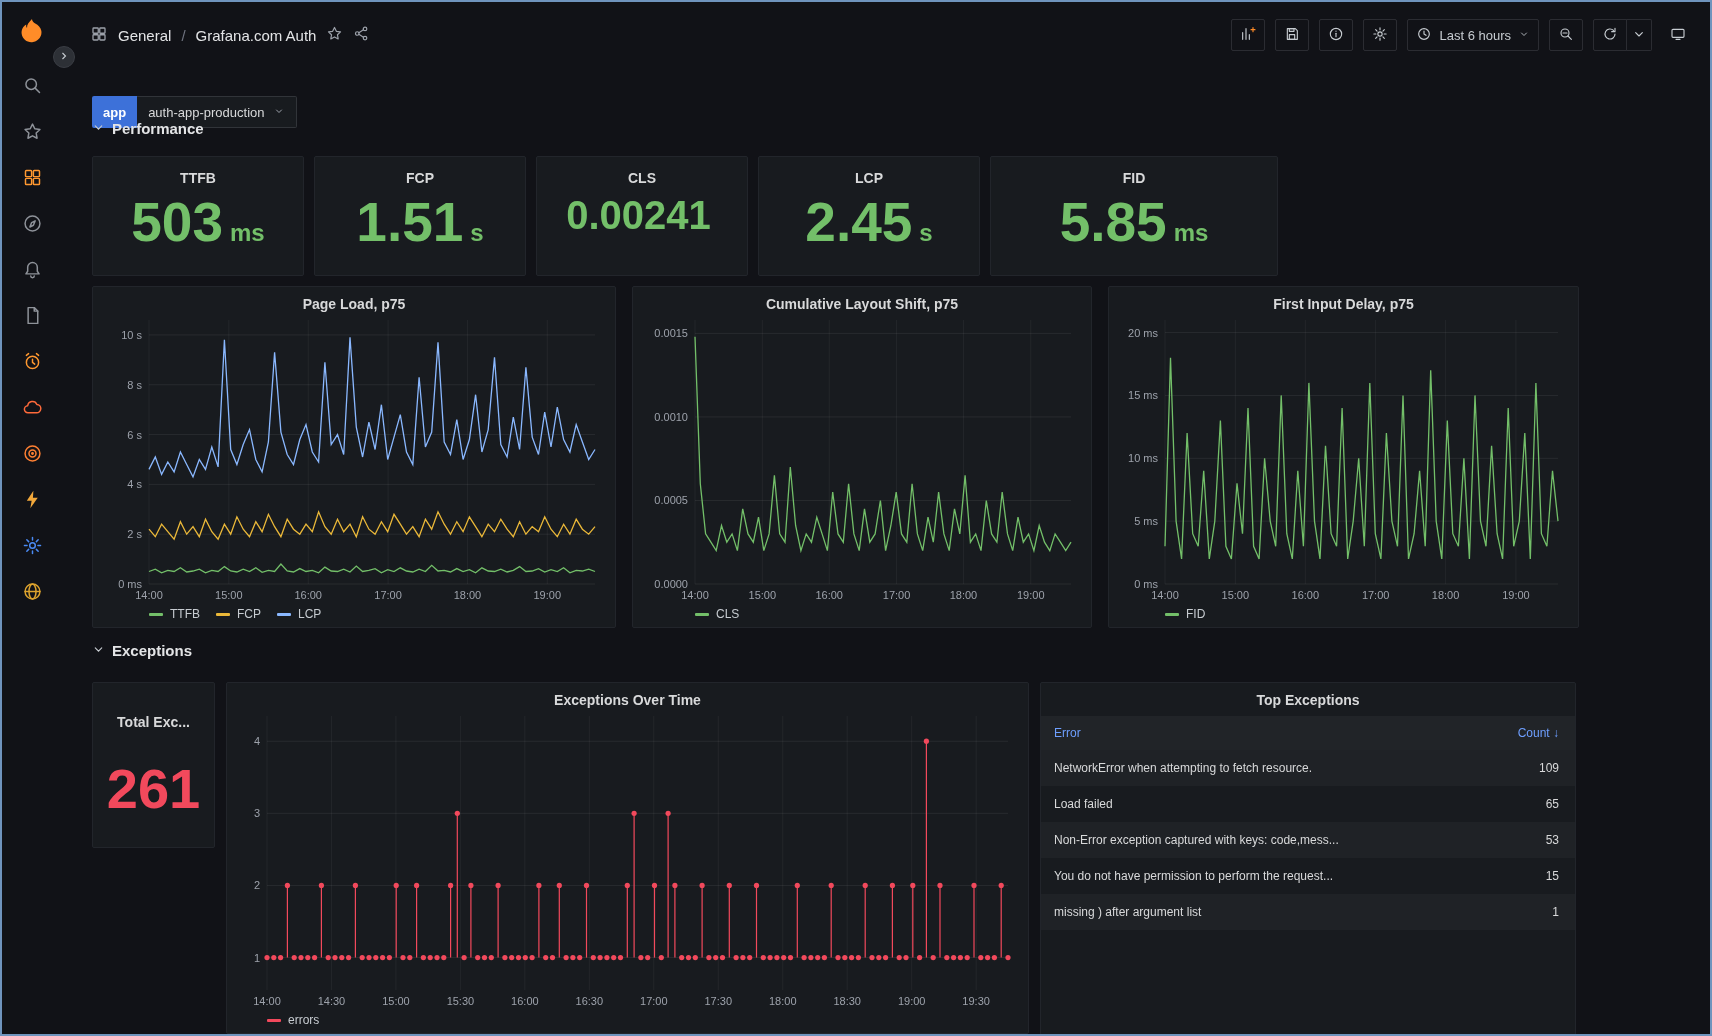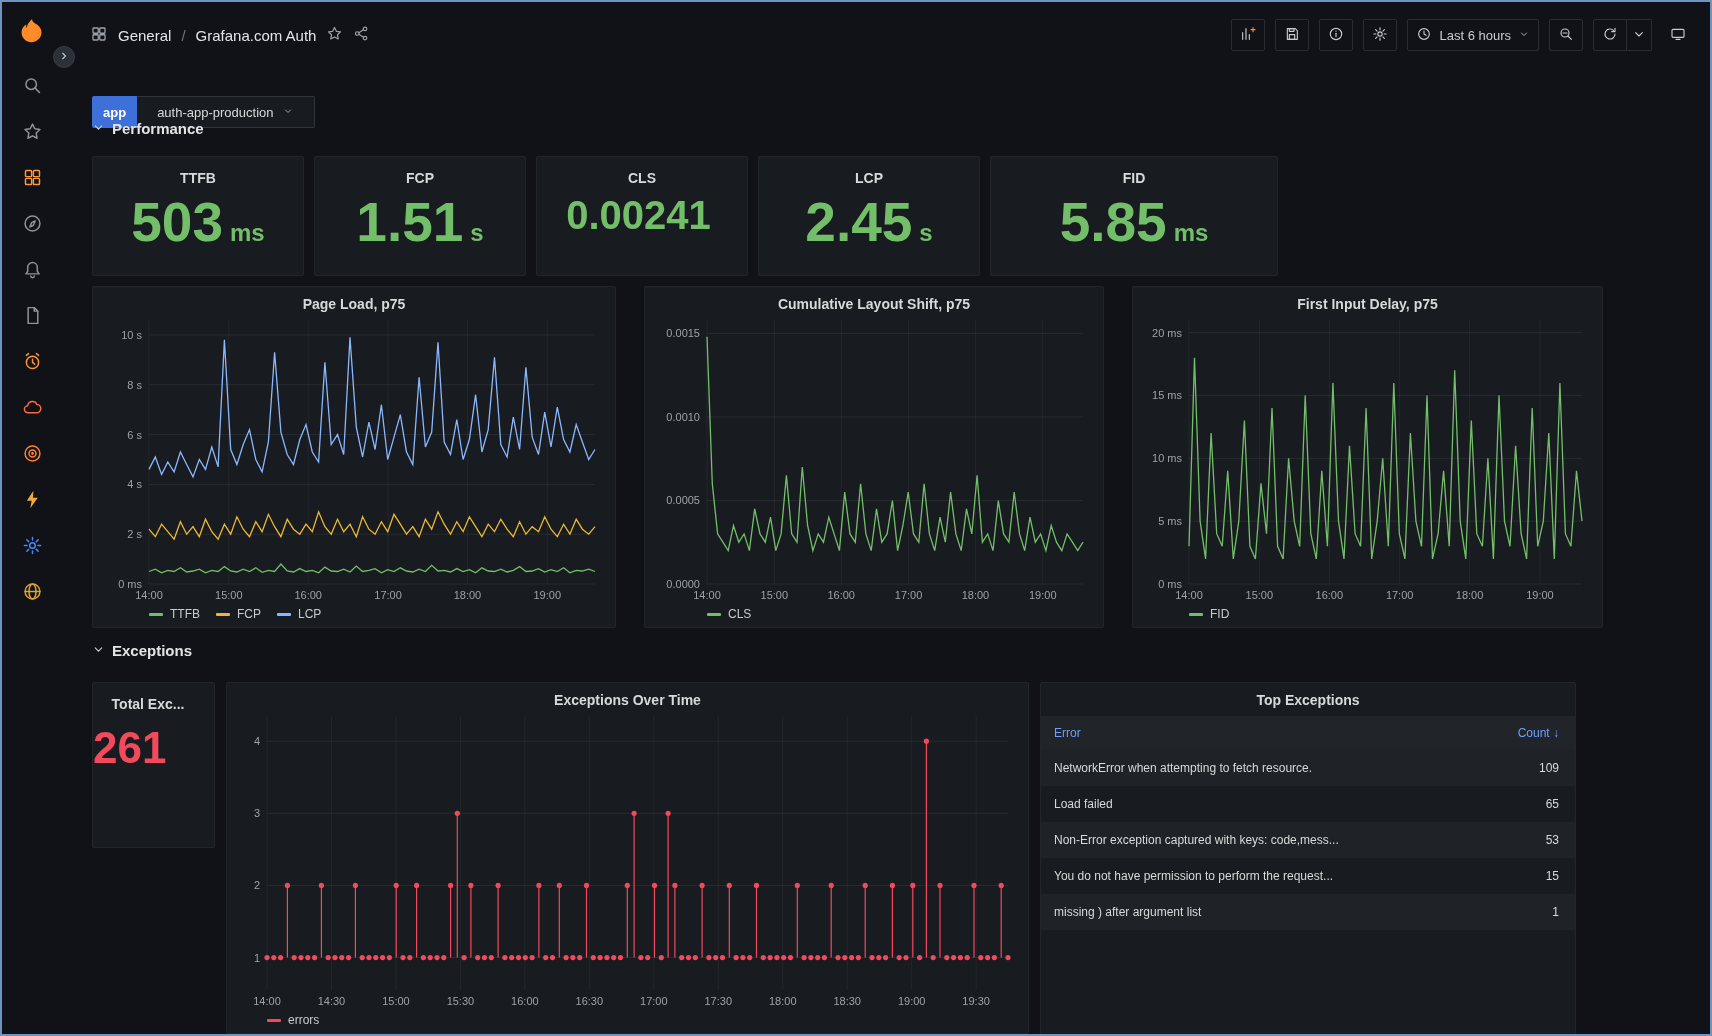--- a/index.html
+++ b/index.html
@@ -35,53 +35,53 @@
   .split { display:flex; }
   .split .tb-btn:first-child { border-radius:2px 0 0 2px; }
   .split .tb-btn:last-child { border-left:none; border-radius:0 2px 2px 0; min-width:24px; padding:0 4px; }
   .tb-plain { border:none; background:none; min-width:30px; }
 
   
   .content { padding:6px 16px 0 28px; flex:1; min-height:0; }
   .var-row { height:44px; display:flex; align-items:center; }
   .chip { display:flex; height:32px; cursor:pointer;margin-top:28px; }
   .chip-label { background:#3d71d9; color:#fff; font-size:13px; font-weight:600; display:flex; align-items:center; padding:0 11px; border-radius:2px 0 0 2px; }
-  .chip-value { background:#181b1f; border:1px solid rgba(204,204,220,0.14); border-left:none; color:#d8d9da; padding:0 20px; display:flex; align-items:center; gap:9px; font-size:13px; border-radius:0 2px 2px 0; }
+  .chip-value { background:#181b1f; border:1px solid rgba(204,204,220,0.14); border-left:none; color:#d8d9da; padding:0 11px; display:flex; align-items:center; gap:9px; font-size:13px; border-radius:0 2px 2px 0; }
   .chip-value svg { width:12px; height:12px; fill:none; stroke:#9da2ab; stroke-width:2; stroke-linecap:round; }
 
   .row-header { display:flex; gap:7px; color:#e3e4e6; font-weight:700; font-size:15px; height:34px; cursor:pointer; }
   .row-header svg { width:13px; height:13px; fill:none; stroke:#c7ccd1; stroke-width:2; stroke-linecap:round; }
   .row-header.second { margin-top:14px; }
 
   .panel { background:#181b1f; border:1px solid #22252b; border-radius:2px; }
   .panel-title { font-size:14px; font-weight:600; color:#d8d9da; text-align:center; cursor:pointer; white-space:nowrap; overflow:hidden; }
 
   .stats-grid { display:grid; grid-template-columns:212px 212px 212px 222px 288px; gap:10px; margin-top:2px; }
   .stat-panel { height:120px; display:flex; flex-direction:column; align-items:center; padding-top:13px; }
   .stat-value { display:flex; align-items:baseline; gap:7px; margin-top:8px; font-weight:700; }
   .stat-value .num { font-size:55px; line-height:1.05; }
   .stat-value .num-sm { font-size:40px; }
   .stat-value .unit { font-size:24px; }
   .green { color:#73bf69; }
 
-  .charts-grid { display:grid; grid-template-columns:524px 460px 471px; gap:28px; margin-top:10px; }
+  .charts-grid { display:grid; grid-template-columns:524px 460px 471px; gap:16px; margin-top:10px; }
   .chart-panel { display:flex; flex-direction:column; padding:9px 10px 6px; }
   .charts-grid .chart-panel { height:342px; }
   .chart { flex:1; min-height:0; cursor:crosshair; }
   .chart svg { display:block; }
   .chart text { font-size:11px; fill:#9da2ab; font-family:"Liberation Sans","DejaVu Sans",sans-serif; }
   .legend { display:flex; gap:16px; align-items:center; padding-top:3px; font-size:12px; color:#c7ccd1; }
   .legend.pl46 { padding-left:46px; } .legend.pl52 { padding-left:52px; } .legend.pl30 { padding-left:30px; }
   .legend-item { display:flex; align-items:center; cursor:pointer; }
   .sw { width:14px; height:3px; border-radius:1px; display:inline-block; margin-right:7px; }
 
   .exc-grid { display:grid; grid-template-columns:123px 803px 536px; gap:11px; margin-top:6px; align-items:start; }
-  .total-panel { height:166px; display:flex; flex-direction:column; padding-top:13px; }
+  .total-panel { height:166px; display:flex; flex-direction:column; align-items:center; padding-top:31px; }
   .total-panel .panel-title { max-width:110px; }
-  .total-value { color:#f2495c; font-size:44px; font-weight:700; margin-top:11px; }
+  .total-value { color:#f2495c; font-size:56px; font-weight:700; margin-top:26px; }
   .overtime-panel { height:352px; }
   .table-panel { height:470px; display:flex; flex-direction:column; padding:9px 0 0; }
   .table-panel .panel-title { margin-bottom:8px; }
   table { width:100%; border-collapse:collapse; font-size:12px; color:#d8d9da; table-layout:fixed; }
   thead th { text-align:left; color:#6e9fff; font-weight:500; padding:10px 13px; background:rgba(255,255,255,0.045); cursor:pointer; }
   th.count-col, td.count-cell { width:86px; text-align:right; padding-right:16px; }
   tbody td { padding:11px 13px; white-space:nowrap; overflow:hidden; text-overflow:ellipsis; }
   tbody tr:nth-child(odd) { background:rgba(255,255,255,0.03); }
 </style>
 </head>

